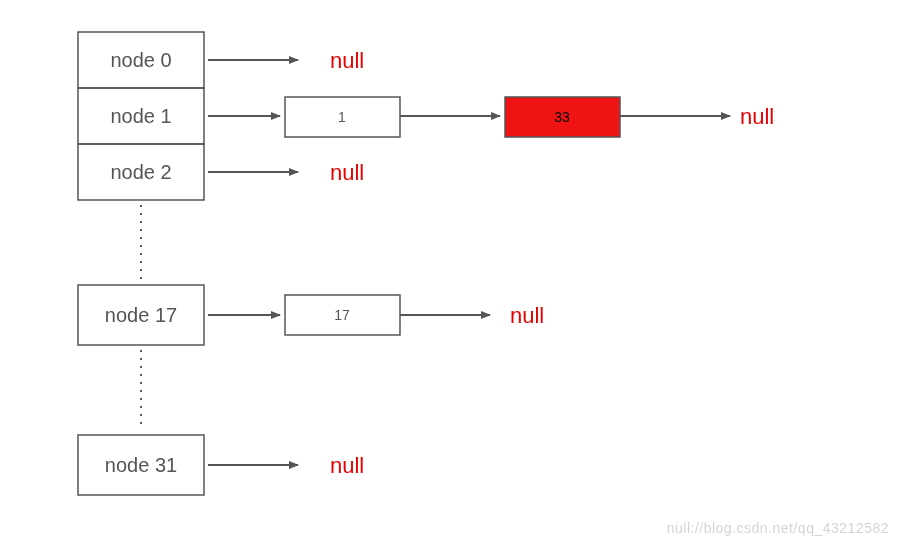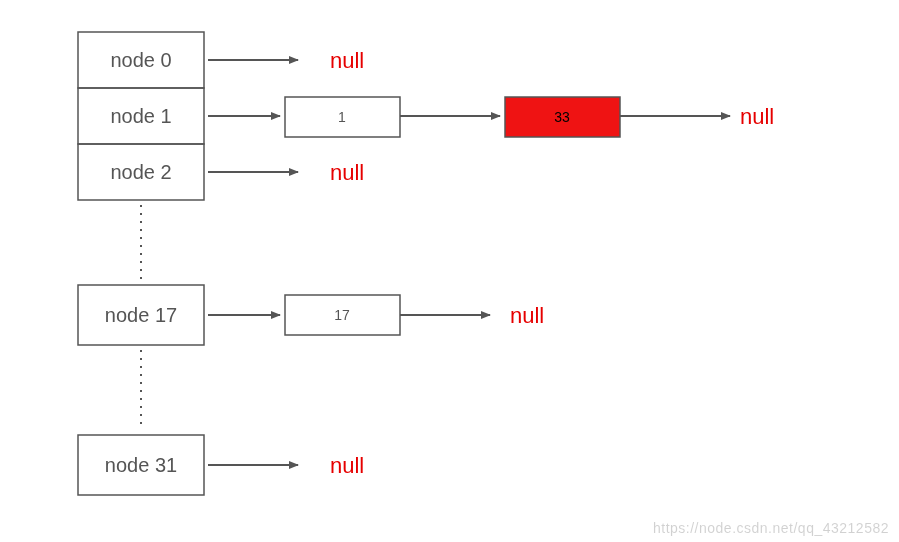--- a/index.html
+++ b/index.html
@@ -105,13 +105,13 @@
   </g>
 
   <line x1="400" y1="315" x2="490" y2="315" stroke="#555555" stroke-width="1.8" marker-end="url(#arrowhead)"></line>
   <text x="510" y="323" class="null-label">null</text>
 
   <line x1="208" y1="465" x2="298" y2="465" stroke="#555555" stroke-width="1.8" marker-end="url(#arrowhead)"></line>
   <text x="330" y="473" class="null-label">null</text>
 
 </svg>
 
-<div class="watermark">https://node.csdn.net/qq_43212582</div>
+<div class="watermark">null://blog.csdn.net/qq_43212582</div>
 
 </body></html>

